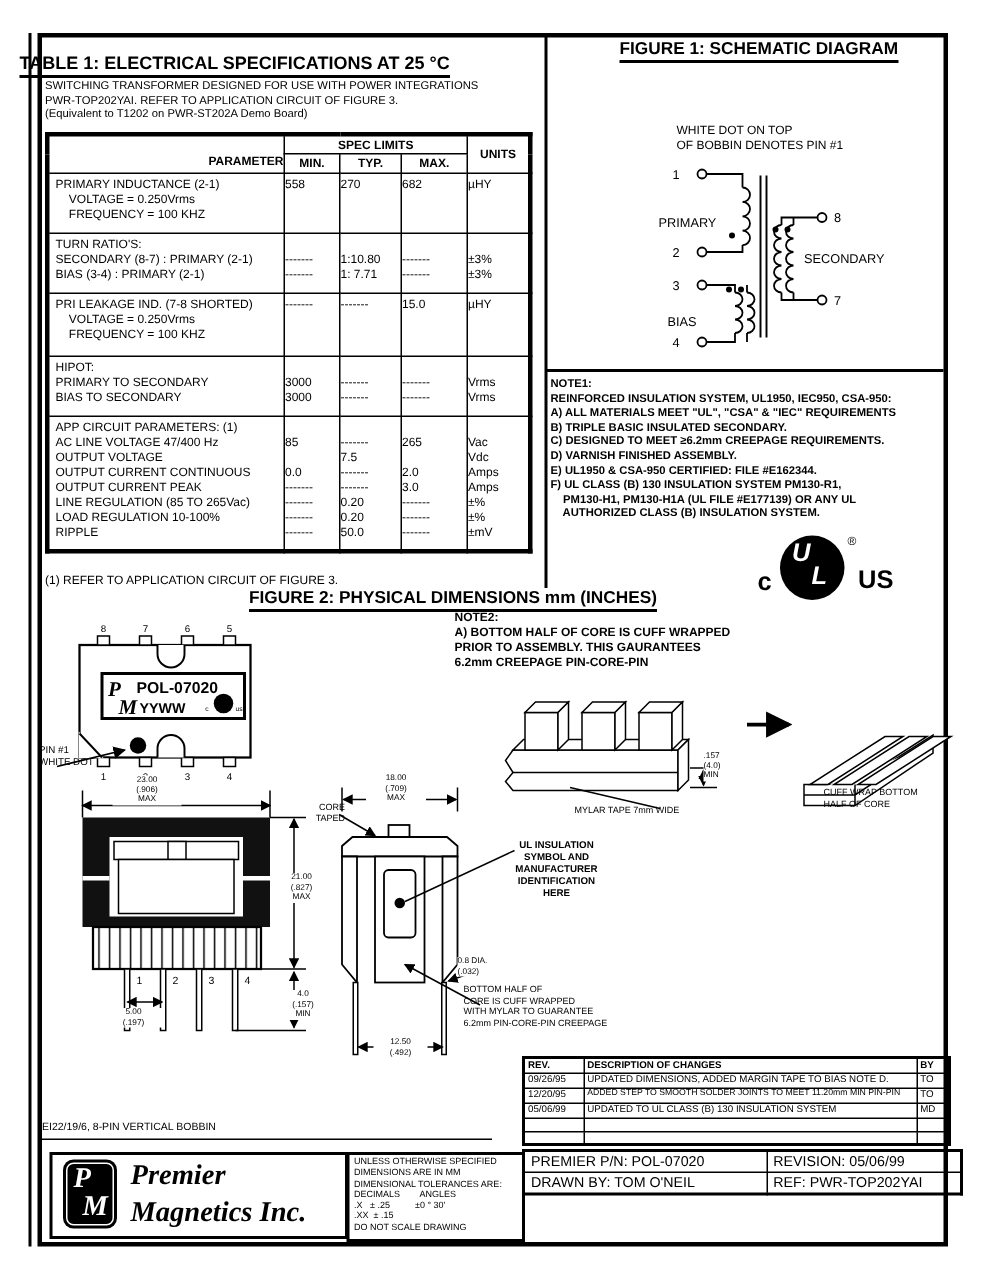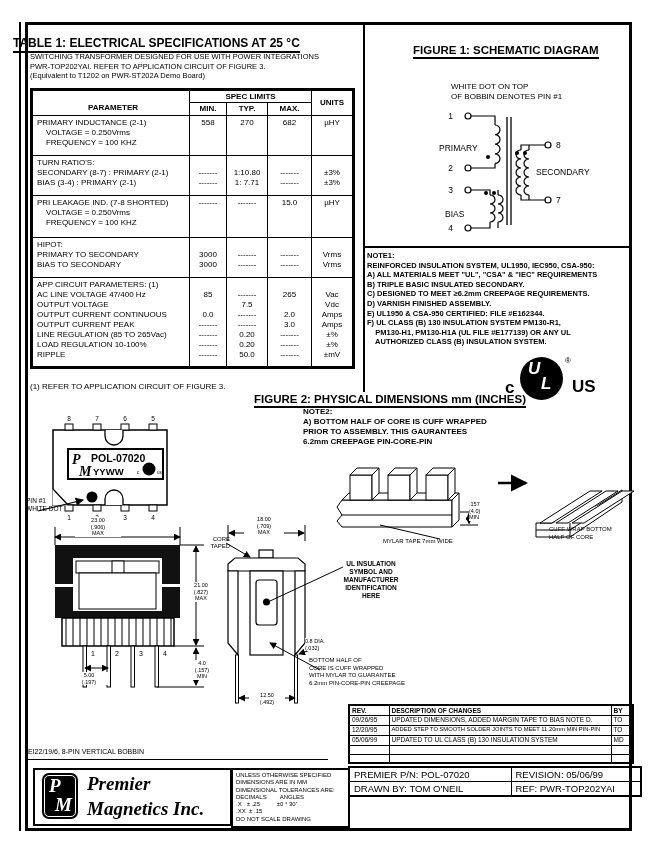--- a/index.html
+++ b/index.html
@@ -17,23 +17,23 @@
   .frame{left:25px;top:22px;width:601px;height:803px;border:3px solid #000}
   .marginline{left:19px;top:22px;width:2px;height:809px;background:#000}
   .divv{left:363px;top:22px;width:2px;height:370px;background:#000}
   .divh{left:364px;top:246px;width:265px;height:2px;background:#000}
 
   
   table.spec{border-collapse:collapse;table-layout:fixed;position:absolute;left:30px;top:88px;
              width:322px;border:3px solid #000;font-size:8px;line-height:10px}
   table.spec th,table.spec td{border:1.8px solid #000;padding:0;overflow:hidden}
   table.spec th{font-size:8px;text-align:center;font-weight:bold}
-  .spec .pcol{text-align:center;vertical-align:bottom;padding:0 0 2px 4px}
+  .spec .pcol{text-align:right;vertical-align:bottom;padding:0 0 2px 4px}
   .spec td.param{vertical-align:top;text-align:left;padding:2px 0 0 4px;white-space:pre}
-  .spec td.val{vertical-align:top;text-align:center;padding-top:2px;white-space:pre}
+  .spec td.val{vertical-align:top;text-align:left;padding-top:2px;white-space:pre}
 
   
   table.rev{border-collapse:collapse;table-layout:fixed;position:absolute;left:348px;top:704px;
             width:284px;border:2.5px solid #000;font-size:6.5px;line-height:7.5px}
   table.rev th,table.rev td{border:1.3px solid #000;padding:0 2px;overflow:hidden;white-space:nowrap}
   table.rev th{text-align:left;font-weight:bold}
 
   
   table.tb{border-collapse:collapse;table-layout:fixed;position:absolute;left:348px;top:766px;
            width:292px;border:2.5px solid #000;font-size:9.5px}
@@ -190,21 +190,21 @@
 Amps
 Amps
 ±%
 ±%
 ±mV</td>
   </tr>
 </tbody>
   </table>
 <div class="abs" style="left:30px;top:382px;font-size:8px">(1) REFER TO APPLICATION CIRCUIT OF FIGURE 3.</div>
 
-<div class="abs" style="left:413px;top:40px">
+<div class="abs" style="left:413px;top:23px">
   <span class="b uline" style="font-size:11.5px">FIGURE 1: SCHEMATIC DIAGRAM</span>
 </div>
 <div class="abs pre" style="left:451px;top:82px;font-size:8px;line-height:10px">WHITE DOT ON TOP
 OF BOBBIN DENOTES PIN #1</div>
 
 <svg style="left:435px;top:105px" width="210" height="140" viewBox="0 0 210 140">
   <g stroke="#000" stroke-width="1.2" fill="none">
     <path d="M36,11 H60 V20"></path>
     <path d="M60,20 a5,4.8 0 0 1 0,9.6 a5,4.8 0 0 1 0,9.6 a5,4.8 0 0 1 0,9.6 a5,4.8 0 0 1 0,9.6"></path>
     <path d="M60,58.4 V63 H36"></path>
@@ -256,21 +256,21 @@
 <div class="abs ulmark">
   <span class="c">c</span>
   <div class="circle">
     <span class="u">U</span>
     <span class="l">L</span>
   </div>
   <span class="reg">®</span>
   <span class="us">US</span>
 </div>
 
-<div class="abs" style="left:166px;top:389px;width:360px;text-align:right">
+<div class="abs" style="left:166px;top:389px;width:360px;text-align:left">
   <span class="b uline" style="font-size:11.5px">FIGURE 2:  PHYSICAL DIMENSIONS mm (INCHES)</span>
 </div>
 <div class="abs b pre" style="left:303px;top:407px;font-size:8px;line-height:10px">NOTE2:
 A) BOTTOM HALF OF CORE IS CUFF WRAPPED
 PRIOR TO ASSEMBLY. THIS GAURANTEES
 6.2mm CREEPAGE PIN-CORE-PIN</div>
 
 <svg style="left:28px;top:413px" width="185" height="112" viewBox="0 0 185 112">
   <defs>
     <marker id="aTV" viewBox="0 0 8 8" refX="7" refY="4" markerWidth="7" markerHeight="7" orient="auto-start-reverse">

